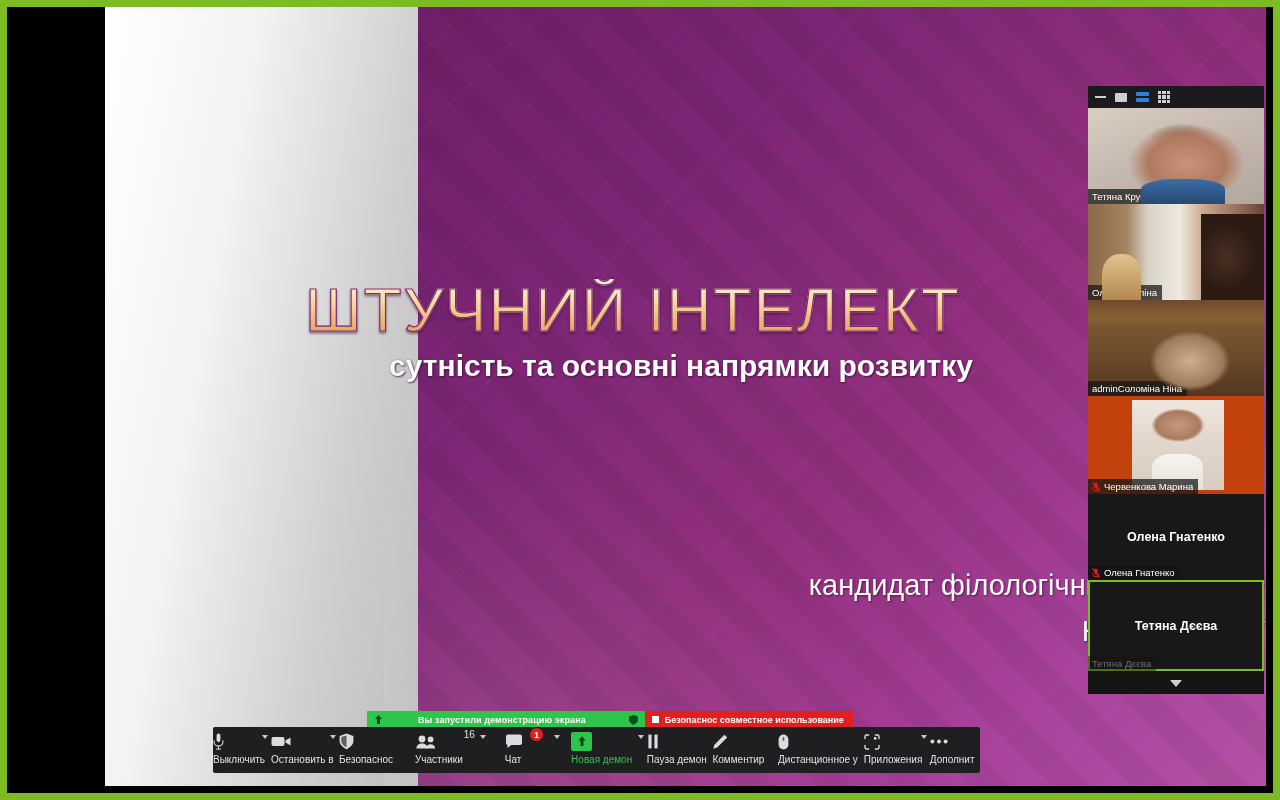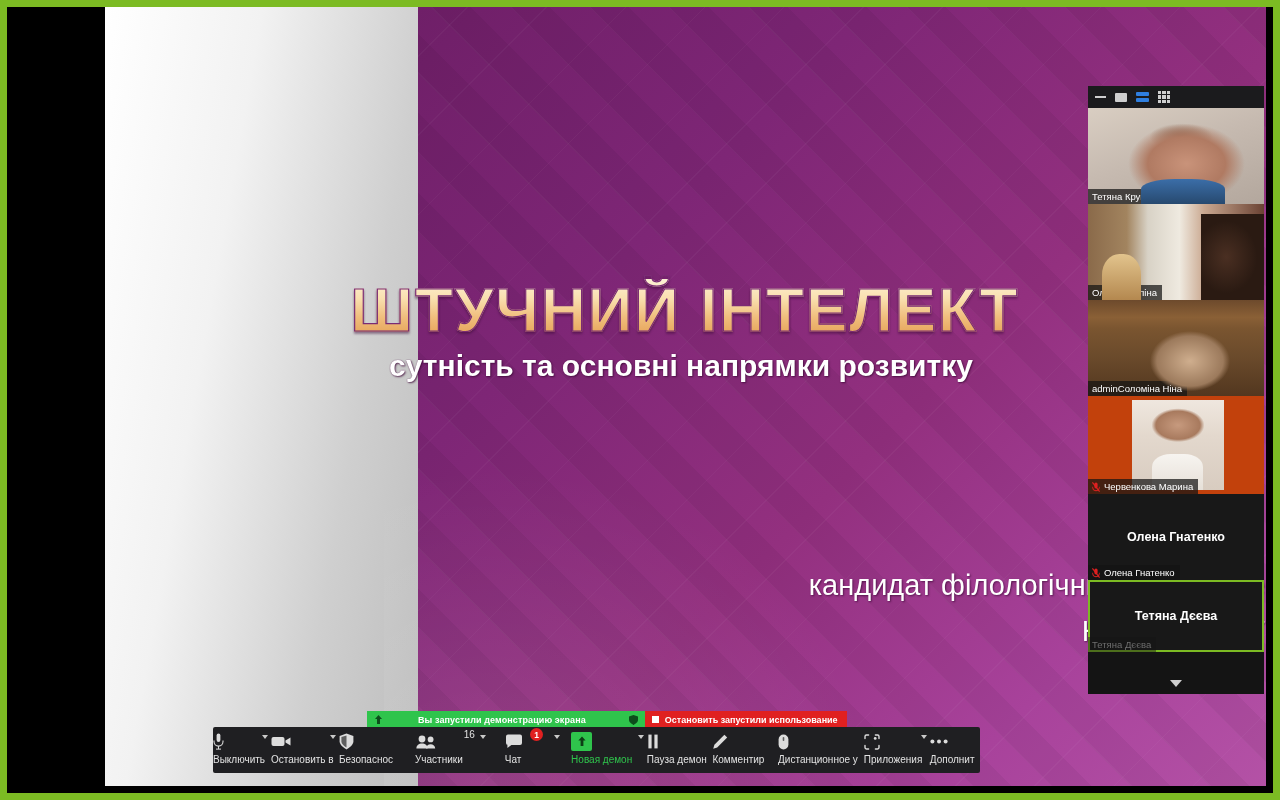--- a/index.html
+++ b/index.html
@@ -56,22 +56,22 @@
   .slide-right::before{
     content:""; position:absolute; left:-4%; bottom:-10%; width:62%; height:55%;
     background:radial-gradient(ellipse at 20% 90%, rgba(255,255,255,.10), rgba(255,255,255,0) 65%);
   }
 
   
   .slide-text{ position:absolute; inset:0; z-index:3; }
 
   .title-main{
     position:absolute; left:200px; top:272px; width:760px;
-    font-size:62px; font-weight:700; letter-spacing:2px;
-    text-align:center; line-height:1;
+    font-size:62px; font-weight:400; letter-spacing:2px;
+    line-height:1;
     background:linear-gradient(180deg,#fdf0d5 0%,#f9dfae 32%,#f0bd7c 62%,#e39c4e 100%);
     -webkit-background-clip:text; background-clip:text; color:transparent;
     -webkit-text-stroke:1.2px #7a2b74;
     filter:drop-shadow(0 2px 1px rgba(60,10,55,.5));
     white-space:nowrap;
   }
   .title-sub{
     position:absolute; left:191px; top:342px; width:770px;
     text-align:center; white-space:nowrap;
     font-size:30px; font-weight:600; color:#ffffff;
@@ -239,21 +239,21 @@
       </span>
       <span class="b-txt">Вы запустили демонстрацию экрана</span>
       <span class="ico-shield-b">
         <svg width="9" height="10" viewBox="0 0 9 10">
             <path d="M4.5 0 L9 1.6 V5 C9 7.6 4.5 10 4.5 10 C4.5 10 0 7.6 0 5 V1.6 Z" fill="#0d4d1c"></path>
           </svg>
       </span>
     </div>
     <div class="banner-red">
       <span class="sq-white"></span>
-      <span>Остановить запустили использование</span>
+      <span>Безопаснос совместное использование</span>
     </div>
   </div>
 
   <div class="toolbar">
 
     <div class="tb-item" style="width:46px">
       <div class="tb-ico">
         <svg width="11" height="17" viewBox="0 0 11 17">
             <rect x="3.6" y="0.6" width="3.8" height="8.4" rx="1.9" fill="#dcdcdc"></rect>
             <path d="M1 7.4v1.2a4.5 4.5 0 0 0 9 0V7.4" stroke="#dcdcdc" stroke-width="1.1" fill="none"></path>
@@ -460,21 +460,21 @@
           <svg width="8" height="10" viewBox="0 0 8 10">
               <rect x="2.4" y="0.4" width="3.2" height="6" rx="1.6" fill="#e02020"></rect>
               <path d="M0.6 4.8v.6a3.4 3.4 0 0 0 6.8 0v-.6" stroke="#e02020" stroke-width="1" fill="none"></path>
               <line x1="0.4" y1="0.4" x2="7.6" y2="9.6" stroke="#e02020" stroke-width="1.2"></line>
             </svg>
         </span>
         <span>Олена Гнатенко</span>
       </div>
     </div>
 
-    <div class="tile ph6 active-speaker" style="height:72px">
+    <div class="tile ph6 active-speaker" style="height:91px">
       <div class="tile-center-name">Тетяна Дєєва</div>
       <div class="name" style="background:rgba(20,20,20,.45);color:#6e6e6e">
         <span>Тетяна Дєєва</span>
       </div>
     </div>
 
     <div class="panel-more">
       <div class="chev-down"></div>
     </div>
 

